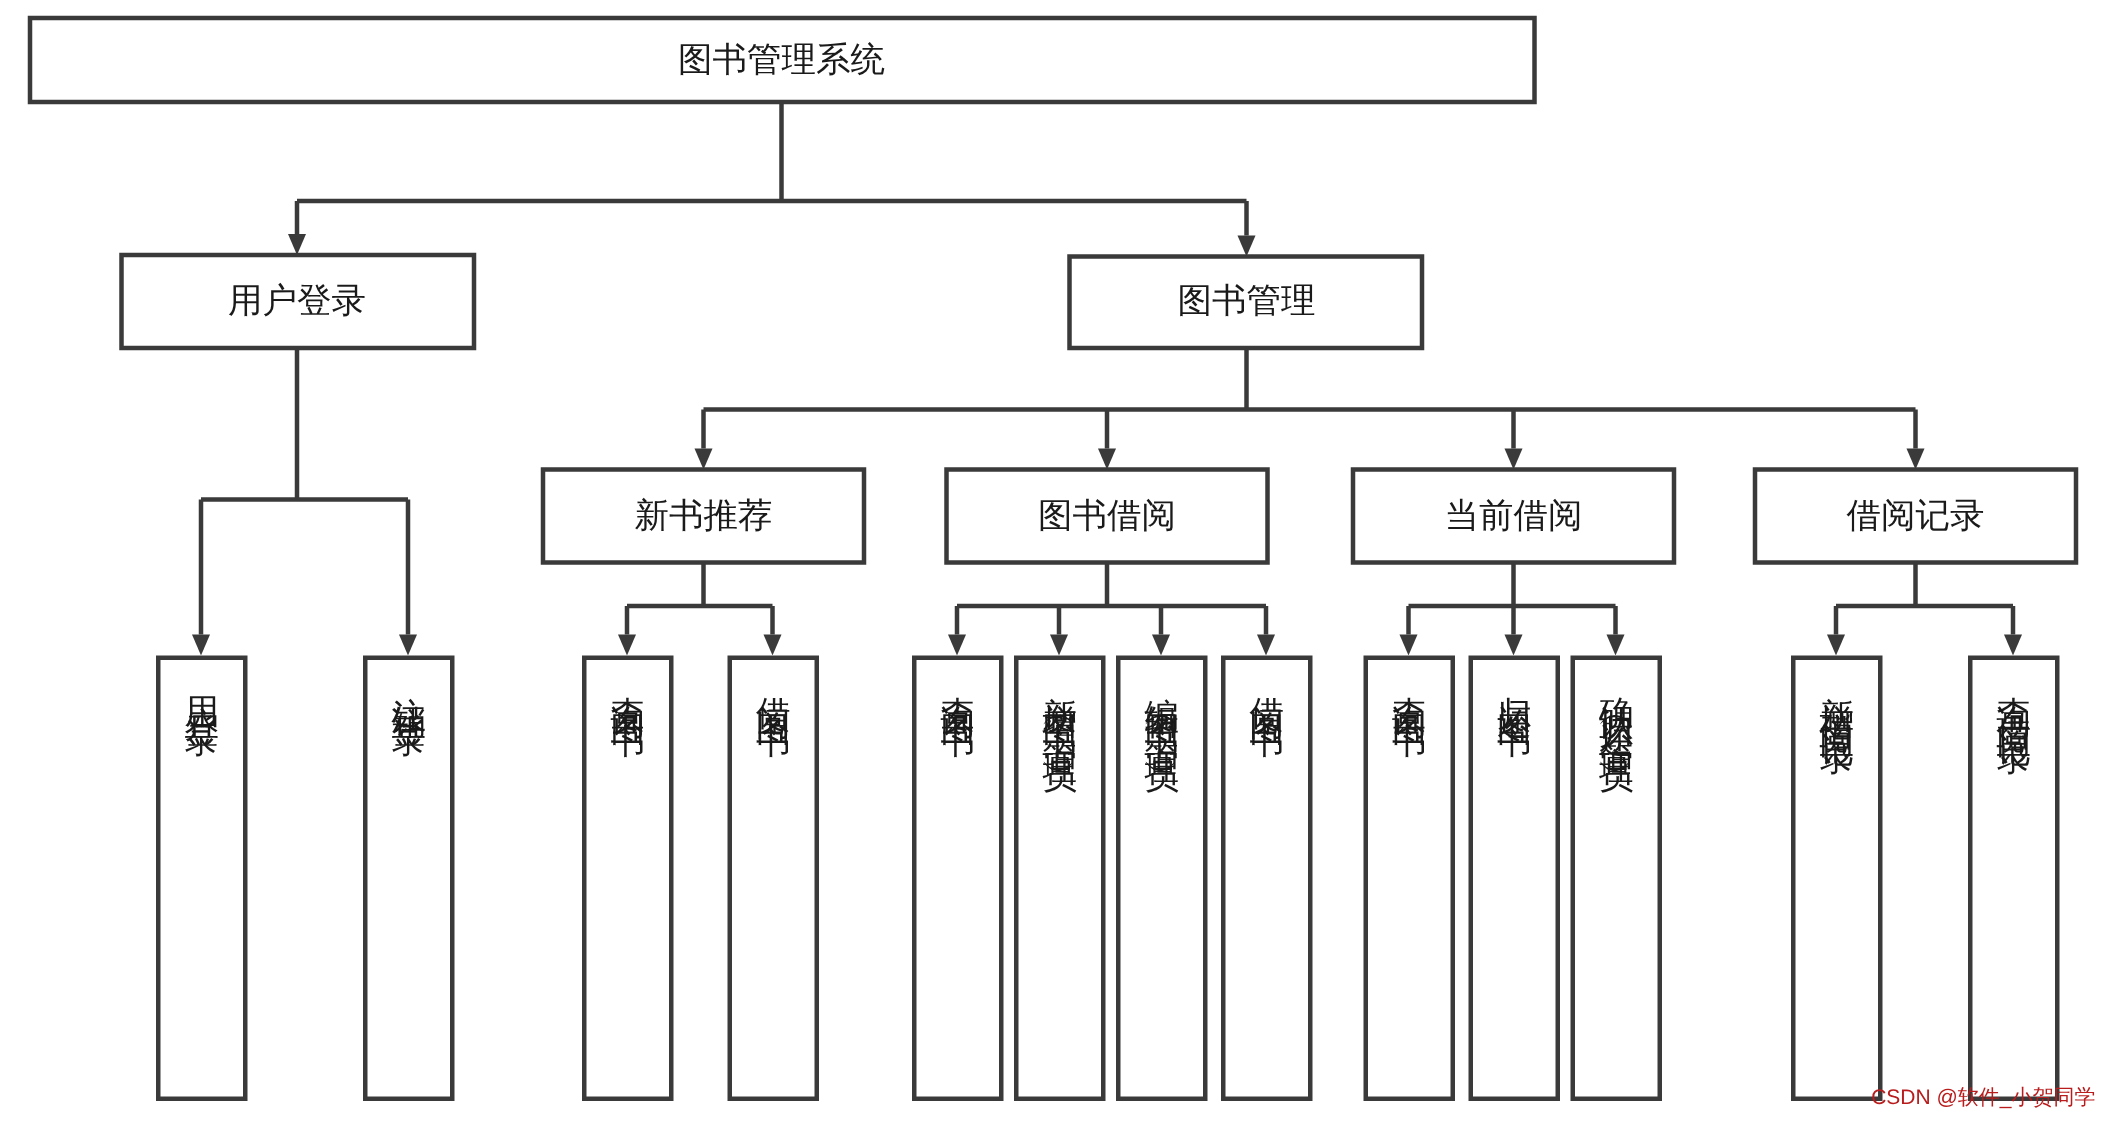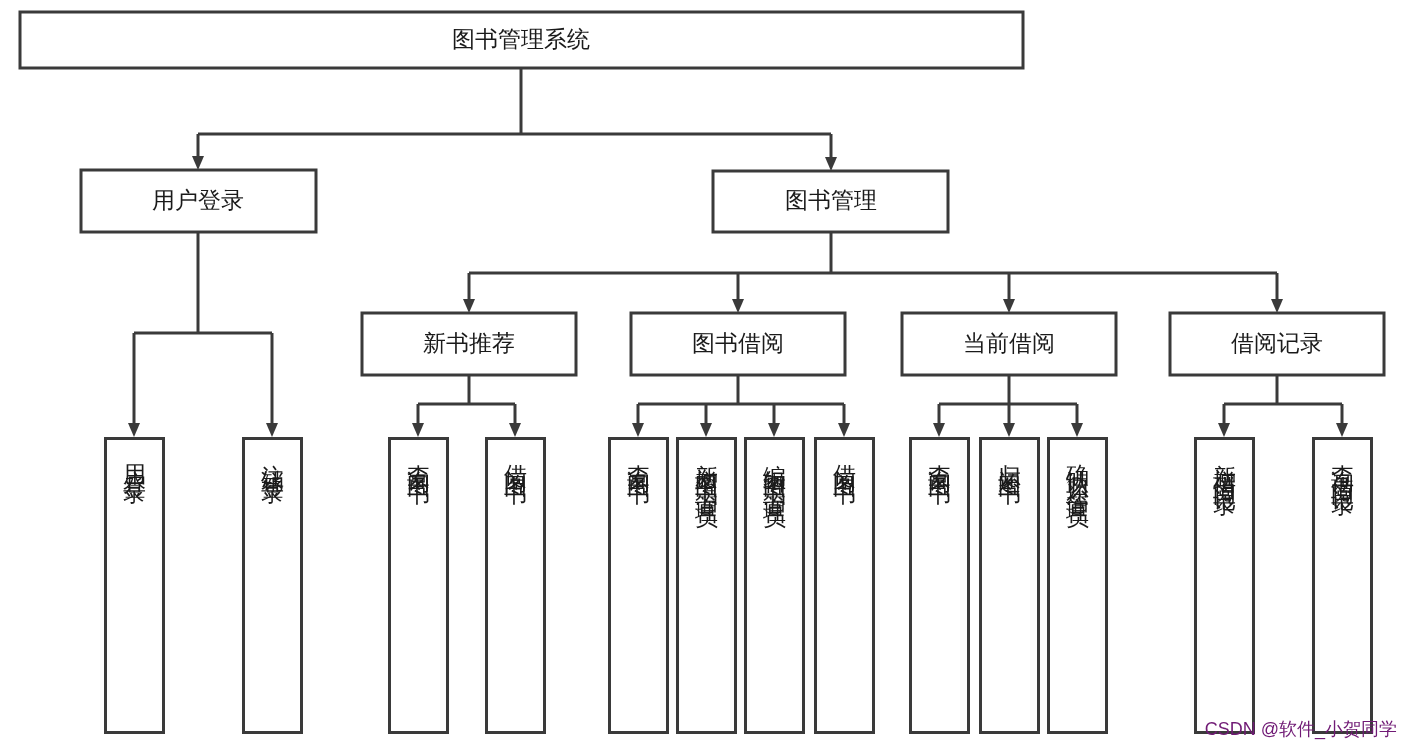--- a/index.html
+++ b/index.html
@@ -61,22 +61,22 @@
     line-height: 1;
     letter-spacing: 6px;
     color: #1a1a1a;
     white-space: nowrap;
   }
   .watermark {
     position: absolute;
     right: 8px;
     bottom: 6px;
     font-family: "Liberation Sans", "DejaVu Sans", sans-serif;
-    font-size: 18px;
-    color: #701a75;
+    font-size: 14px;
+    color: #b91c1c;
     white-space: nowrap;
     pointer-events: none;
   }
 </style>
 </head>
 <body>
 
 <svg id="diagram" viewBox="0 0 1405 747">
   <defs>
     <marker id="arrow" viewBox="0 0 12 14" refX="6" refY="13" markerWidth="12" markerHeight="14" orient="auto-start-reverse" markerUnits="userSpaceOnUse">

